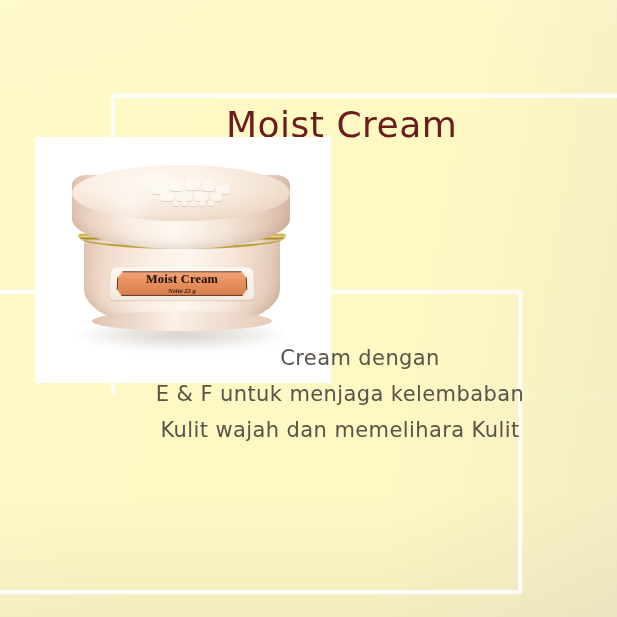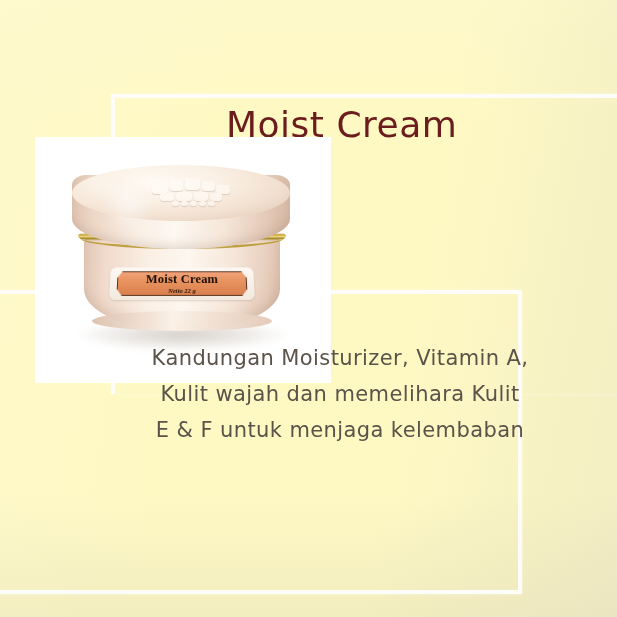--- a/index.html
+++ b/index.html
@@ -345,18 +345,18 @@
             <span class="jar-label-title">Moist Cream</span>
             <span class="jar-label-sub">Netto 22 g</span>
           </div>
         </div>
       </div>
 
     </div>
   </div>
 
   <div class="body-copy">
-    <span class="line">Kandungan Moisturizer, Vitamin A,</span>
+    <span class="line line-1">Cream dengan</span>
+    <span class="line">E &amp; F untuk menjaga kelembaban</span>
     <span class="line">Kulit wajah dan memelihara Kulit</span>
-    <span class="line">E &amp; F untuk menjaga kelembaban</span>
   </div>
 
 </div>
 
 </body></html>

